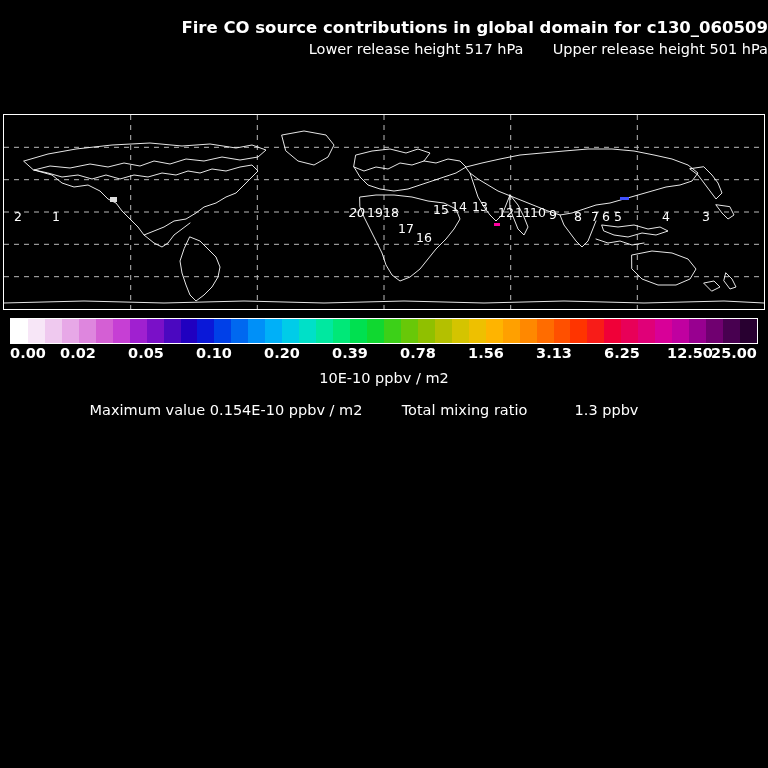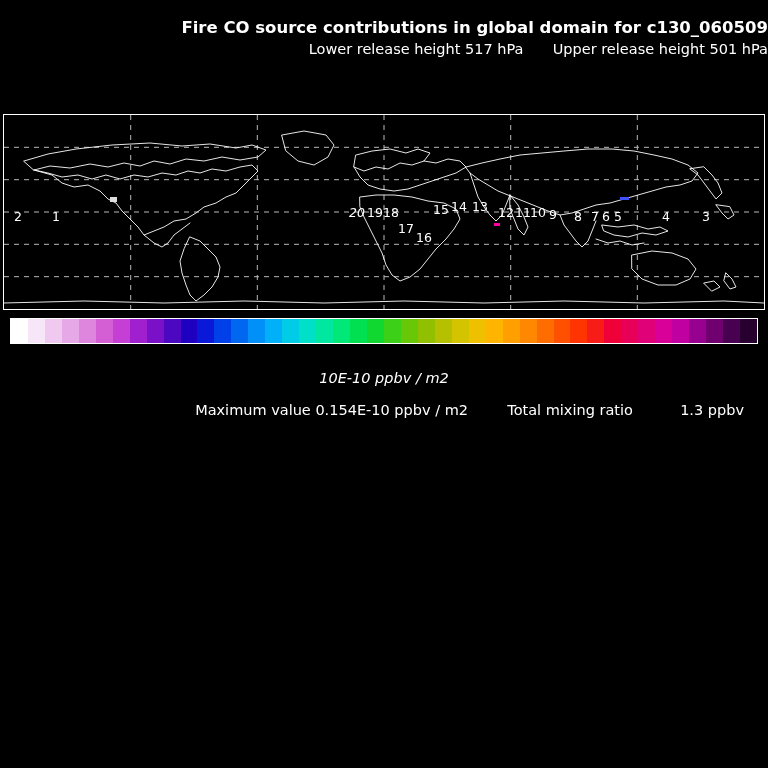--- a/index.html
+++ b/index.html
@@ -100,30 +100,29 @@
     transform: translateX(-50%);
     white-space: nowrap;
   }
   .cbar-unit {
     position: absolute;
     top: 370px;
     left: 0;
     width: 768px;
     text-align: center;
     font-size: 14.5px;
-    font-style: italic;
   }
 
   
   .footer {
     position: absolute;
     top: 402px;
-    left: 16px;
+    left: 0;
     width: 728px;
-    text-align: right;
+    text-align: center;
     font-size: 14.5px;
     white-space: nowrap;
   }
   .footer .gap {
     display: inline-block;
     width: 30px;
   }
   .footer .gap2 {
     display: inline-block;
     width: 38px;
@@ -262,20 +261,34 @@
       <div class="cell" style="background: rgb(240, 0, 56);"></div>
       <div class="cell" style="background: rgb(232, 0, 88);"></div>
       <div class="cell" style="background: rgb(224, 0, 120);"></div>
       <div class="cell" style="background: rgb(216, 0, 152);"></div>
       <div class="cell" style="background: rgb(192, 0, 160);"></div>
       <div class="cell" style="background: rgb(152, 0, 144);"></div>
       <div class="cell" style="background: rgb(112, 0, 112);"></div>
       <div class="cell" style="background: rgb(72, 0, 80);"></div>
       <div class="cell" style="background: rgb(40, 0, 48);"></div>
     </div>
+  <div class="cbar-ticks">
+      <div class="tk" style="left: 28px;">0.00</div>
+      <div class="tk" style="left: 78px;">0.02</div>
+      <div class="tk" style="left: 146px;">0.05</div>
+      <div class="tk" style="left: 214px;">0.10</div>
+      <div class="tk" style="left: 282px;">0.20</div>
+      <div class="tk" style="left: 350px;">0.39</div>
+      <div class="tk" style="left: 418px;">0.78</div>
+      <div class="tk" style="left: 486px;">1.56</div>
+      <div class="tk" style="left: 554px;">3.13</div>
+      <div class="tk" style="left: 622px;">6.25</div>
+      <div class="tk" style="left: 690px;">12.50</div>
+      <div class="tk" style="left: 734px;">25.00</div>
+    </div>
   <div class="cbar-unit">10E-10 ppbv / m2</div>
 
   <div class="footer">
     <span>Maximum value  0.154E-10 ppbv / m2</span>
     <span class="gap"></span>
     <span>Total mixing ratio</span>
     <span class="gap2"></span>
     <span>1.3 ppbv</span>
   </div>
 

